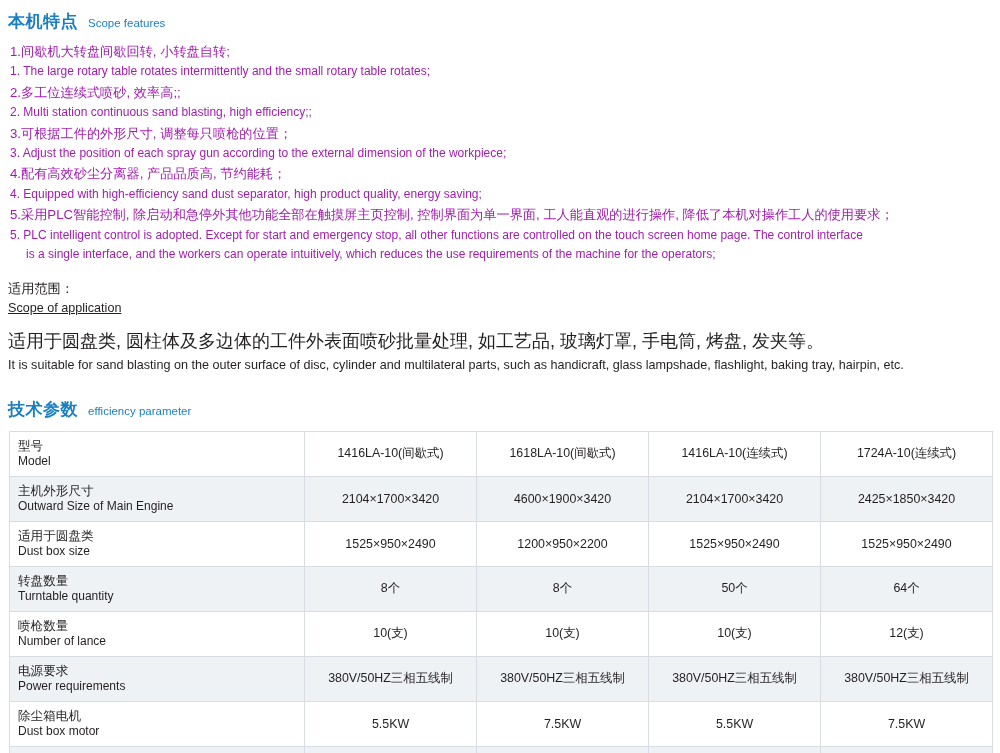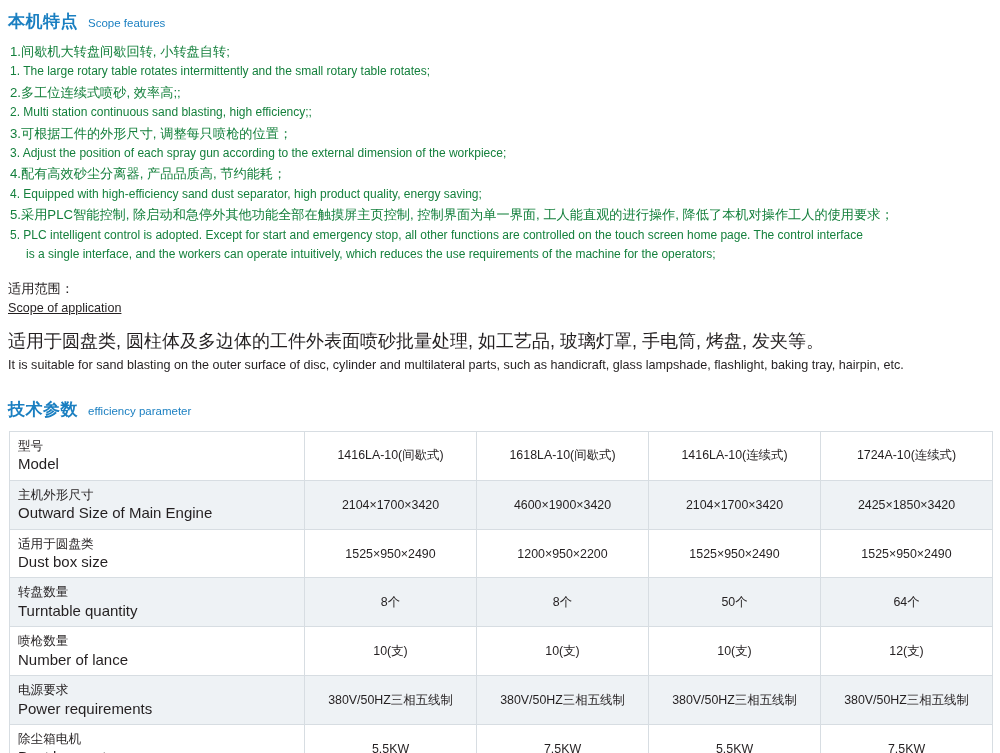--- a/index.html
+++ b/index.html
@@ -39,21 +39,21 @@
     font-size: 11.5px;
     color: #1a7fc1;
     font-weight: normal;
   }
   .features {
     margin: 0 0 0 2px;
   }
   .feat-line {
     font-size: 13.2px;
     line-height: 1.62;
-    color: #15803d;
+    color: #a21caf;
   }
   .feat-line.en {
     font-size: 12px;
   }
   .feat-line.indent {
     padding-left: 16px;
   }
   .scope {
     margin-top: 14px;
   }
@@ -95,21 +95,21 @@
   }
   .spec-table td.label {
     width: 278px;
     text-align: left;
     line-height: 1.3;
   }
   .spec-table td.val {
     text-align: center;
   }
   .label .cn { display: block; font-size: 12.6px; }
-  .label .en { display: block; font-size: 15px; }
+  .label .en { display: block; font-size: 12px; }
   tr.alt td { background: #eef2f5; }
   tr.plain td { background: #ffffff; }
 </style>
 </head>
 <body>
 
 <div class="page">
 
   <div class="section-head">
     <span class="cn">本机特点</span>

